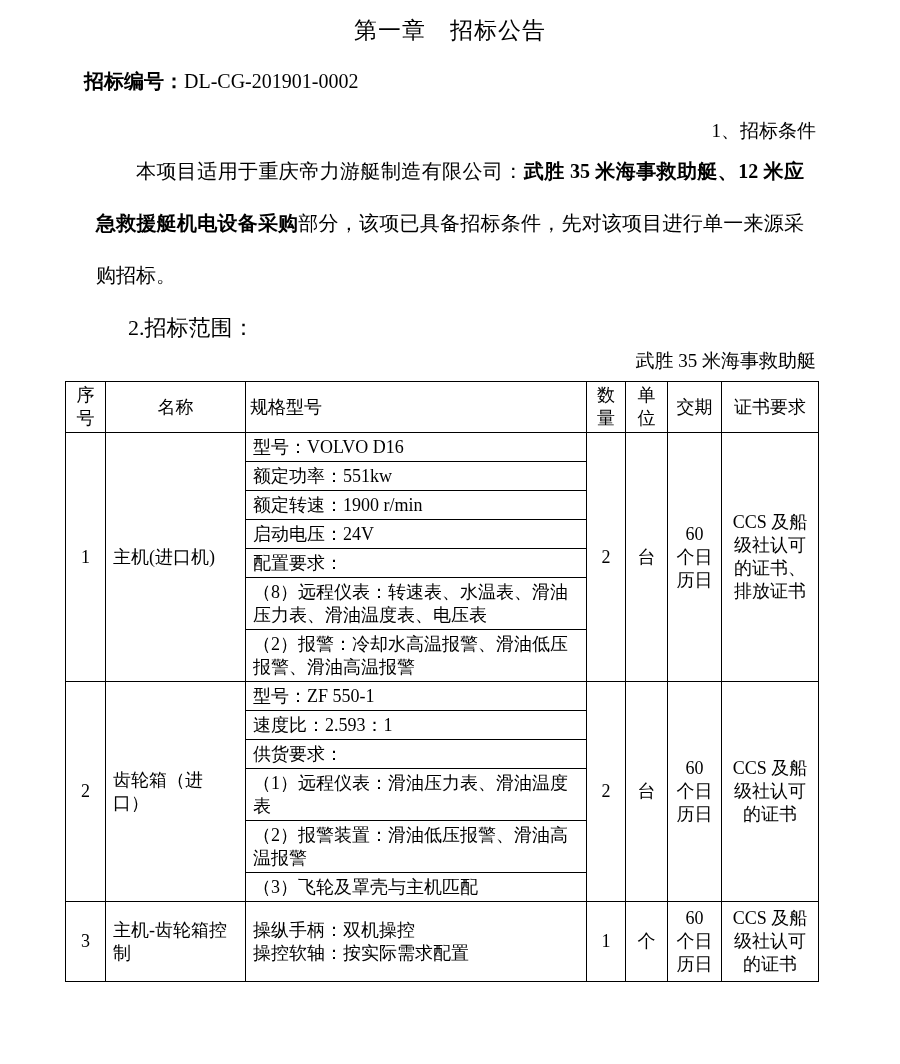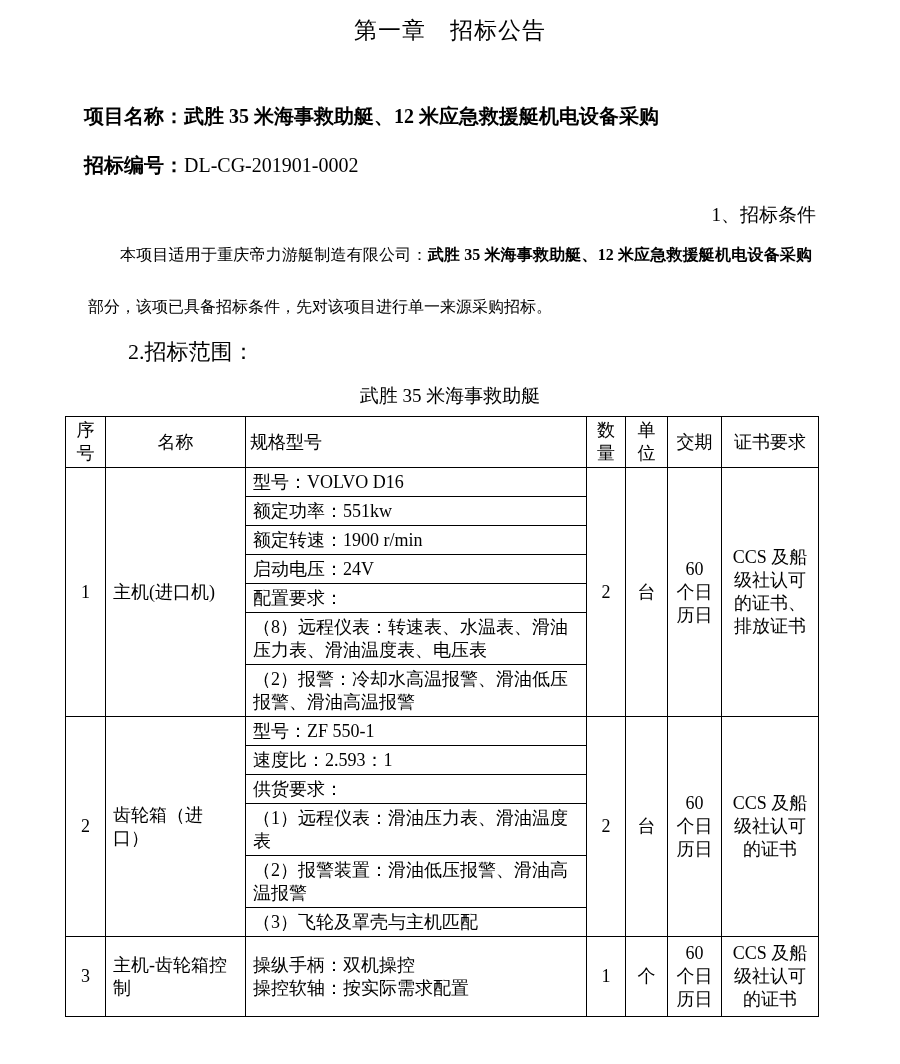--- a/index.html
+++ b/index.html
@@ -12,26 +12,26 @@
   .doc-title{
     text-align:center;font-size:23px;font-weight:400;
     padding-top:15px;letter-spacing:1px;
   }
   .content{margin:0 84px;}
   .line-project{font-size:20px;font-weight:700;margin-top:57px;}
   .line-tender{font-size:20px;margin-top:22px;}
   .line-tender .lbl{font-weight:700;text-align:right;}
   .h-cond{font-size:19px;margin-top:23px;text-indent:2em;text-align:right;}
   .para{
-    font-size:16px;line-height:52px;margin:4px;margin-top:1px;
+    font-size:20px;line-height:52px;margin:12px;margin-top:1px;
     text-align:justify;text-indent:2em;
   }
   .para .b{font-weight:700;}
   .h-scope{font-size:22px;text-indent:2em;margin-top:1px;}
-  .tbl-caption{text-align:center;font-size:19px;margin-top:16px;}
+  .tbl-caption{text-align:right;font-size:19px;margin-top:5px;}
   table.equip{
     border-collapse:collapse;table-layout:fixed;
     width:753px;margin:7px 4px 0 65px;
     font-size:18px;line-height:23px;
   }
   table.equip th,table.equip td{
     border:1px solid #000;font-weight:400;
     padding:2px 7px;vertical-align:middle;
     overflow:hidden;
   }
@@ -46,23 +46,20 @@
 </style>
 </head>
 <body>
 
 <div class="page">
 
   <div class="doc-title">第一章　招标公告</div>
 
   <div class="content">
 
-    <div class="line-project">
-      <span>项目名称：</span><span>武胜 35 米海事救助艇、12 米应急救援艇机电设备采购</span>
-    </div>
 
     <div class="line-tender">
       <span class="lbl">招标编号：</span><span>DL-CG-201901-0002</span>
     </div>
 
     <div class="h-cond">1、招标条件</div>
 
     <p class="para">
       <span>本项目适用于重庆帝力游艇制造有限公司：</span><span class="b">武胜 35 米海事救助艇、12 米应急救援艇机电设备采购</span><span>部分，该项已具备招标条件，先对该项目进行单一来源采购招标。</span>
     </p>

